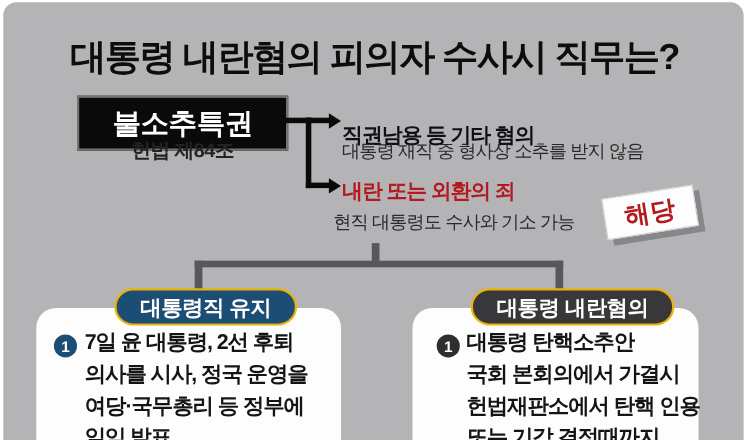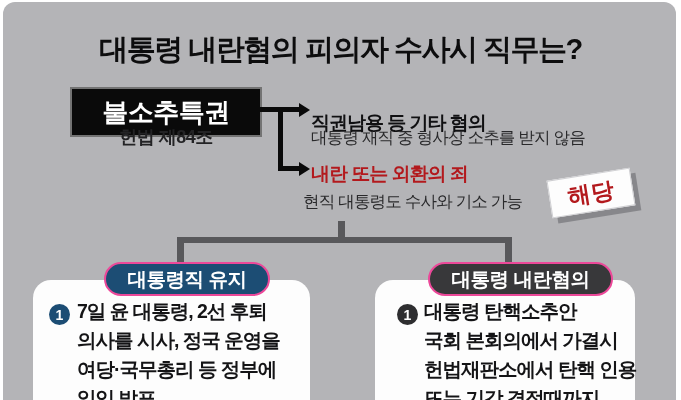--- a/index.html
+++ b/index.html
@@ -7,21 +7,21 @@
     position:relative;width:681px;height:400px;overflow:hidden;
     font-family:"Liberation Sans","DejaVu Sans",sans-serif;
     background:#ffffff;
   }
   .panel{
     position:absolute;left:3px;top:2px;width:673px;height:398px;
     background:#b4b4b7;border-radius:12px 12px 0 0;
   }
   .title{
     position:absolute;left:0;top:30px;width:681px;text-align:center;
-    font-size:29px;font-weight:bold;color:#0d0d0e;letter-spacing:-1.5px;
+    font-size:33px;font-weight:bold;color:#0d0d0e;letter-spacing:-1.5px;
   }
   .imm-box{
     position:absolute;left:70px;top:87px;width:192px;height:50px;
     background:#0a0a0a;border:2px solid #737373;box-sizing:border-box;
     display:flex;align-items:center;justify-content:center;
   }
   .imm-box span{color:#ffffff;font-size:26px;font-weight:bold;letter-spacing:-0.5px;}
   .imm-caption{
     position:absolute;left:70px;top:125px;width:192px;text-align:center;
     font-size:18px;font-weight:600;color:#232325;letter-spacing:-0.5px;
@@ -43,21 +43,21 @@
     box-shadow:5px 6px 0 #87878b;
     display:flex;align-items:center;justify-content:center;
   }
   .stamp span{color:#b3191d;font-size:23px;font-weight:bold;letter-spacing:0.5px;}
   
   .c-gray{position:absolute;background:#58585b;}
   .pill{
     position:absolute;top:262px;height:34px;border-radius:18px;
     display:flex;align-items:center;justify-content:center;
     color:#ffffff;font-size:19.5px;font-weight:bold;letter-spacing:-0.5px;
-    border:2px solid #ec4899;box-sizing:border-box;z-index:3;
+    border:2px solid #eab308;box-sizing:border-box;z-index:3;
   }
   .pill.navy{left:104px;width:166px;background:#1c4d74;}
   .pill.dark{left:428px;width:185px;background:#38383a;}
   .card{
     position:absolute;top:280px;height:140px;background:#fdfdfd;
     border-radius:18px;z-index:2;
   }
   .card.left{left:33px;width:277px;}
   .card.right{left:375px;width:260px;}
   .num{

